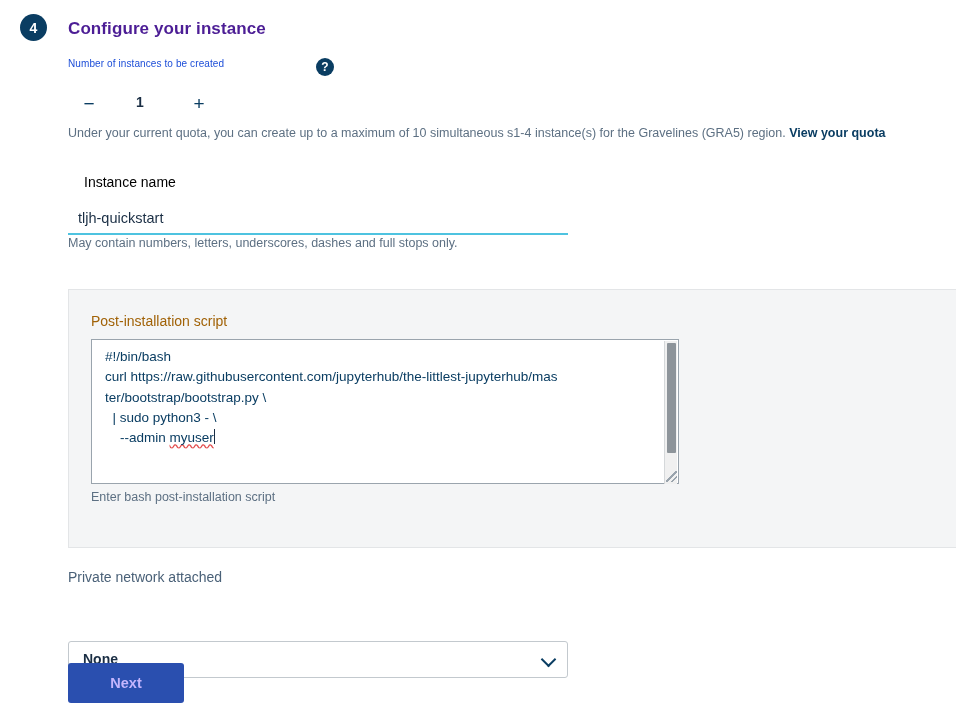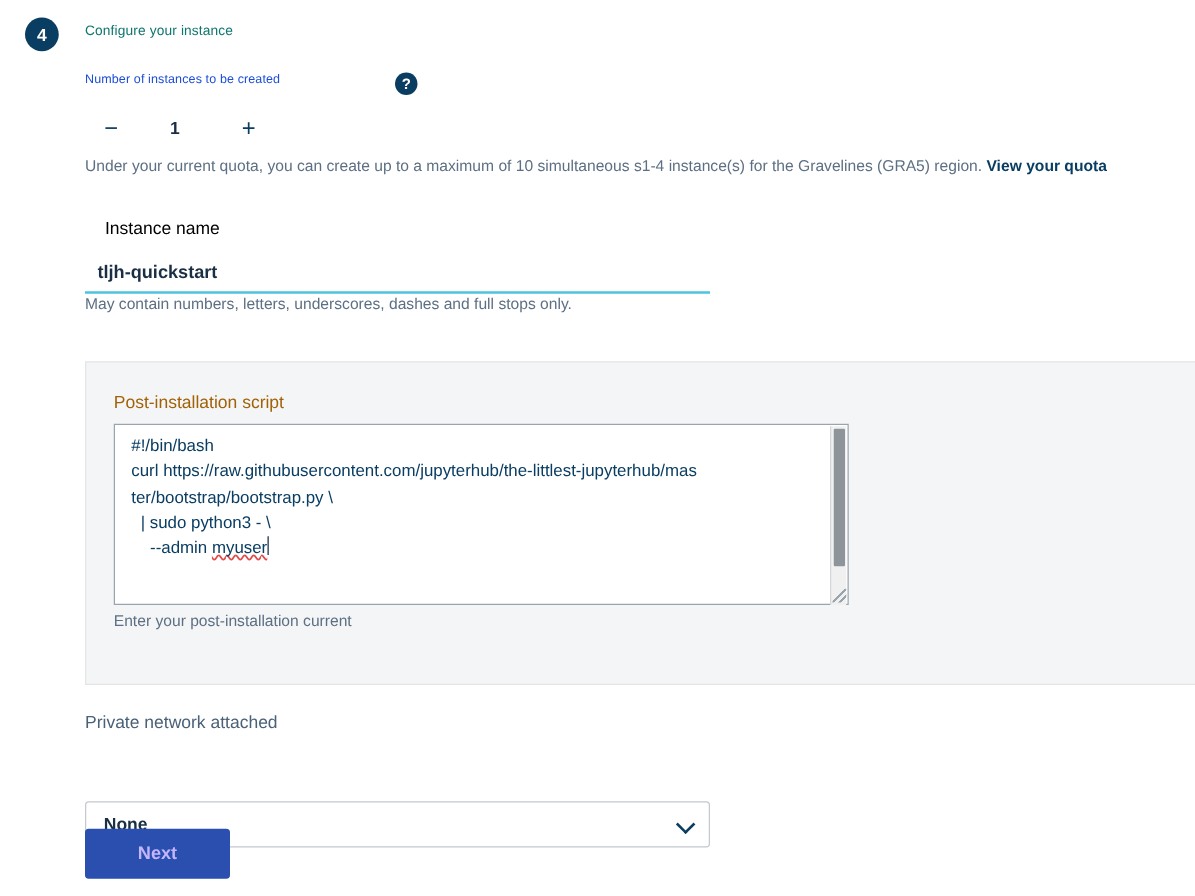--- a/index.html
+++ b/index.html
@@ -34,23 +34,23 @@
     font-weight: bold;
     display: flex;
     align-items: center;
     justify-content: center;
   }
 
   .section-title {
     position: absolute;
     left: 68px;
     top: 19px;
-    font-size: 11px;
-    font-weight: normal;
-    color: #0f766e;
+    font-size: 17px;
+    font-weight: bold;
+    color: #4c1d95;
     letter-spacing: 0.1px;
   }
 
   .label-instances {
     position: absolute;
     left: 68px;
     top: 58px;
     font-size: 10px;
     color: #1d4ed8;
     letter-spacing: 0.1px;
@@ -135,21 +135,21 @@
     position: absolute;
     left: 68px;
     top: 203px;
     width: 500px;
     height: 32px;
     border: none;
     border-bottom: 2px solid #4ec3e0;
     background: transparent;
     font-family: "Liberation Sans", sans-serif;
     font-size: 14.5px;
-    font-weight: bold;
+    font-weight: normal;
     color: #1a2e44;
     padding: 0 0 0 10px;
     box-sizing: border-box;
     outline: none;
   }
 
   .name-hint {
     position: absolute;
     left: 68px;
     top: 236px;
@@ -343,21 +343,21 @@
       <div class="script-text"><span>#!/bin/bash</span>
 <span>curl https://raw.githubusercontent.com/jupyterhub/the-littlest-jupyterhub/master/bootstrap/bootstrap.py \</span>
 <span>  | sudo python3 - \</span>
 <span>    --admin </span><span class="squiggle">myuser</span><span class="caret"></span></div>
       <div class="scrollbar-track">
         <div class="scrollbar-thumb"></div>
       </div>
       <div class="resize-grip"></div>
     </div>
 
-    <div class="script-hint">Enter your post-installation current</div>
+    <div class="script-hint">Enter bash post-installation script</div>
   </div>
 
   <div class="label-private-net">Private network attached</div>
   <div class="select-box">
     <span class="select-value">None</span>
     <span class="select-chevron"></span>
   </div>
 
   <button class="next-button">Next</button>
 

